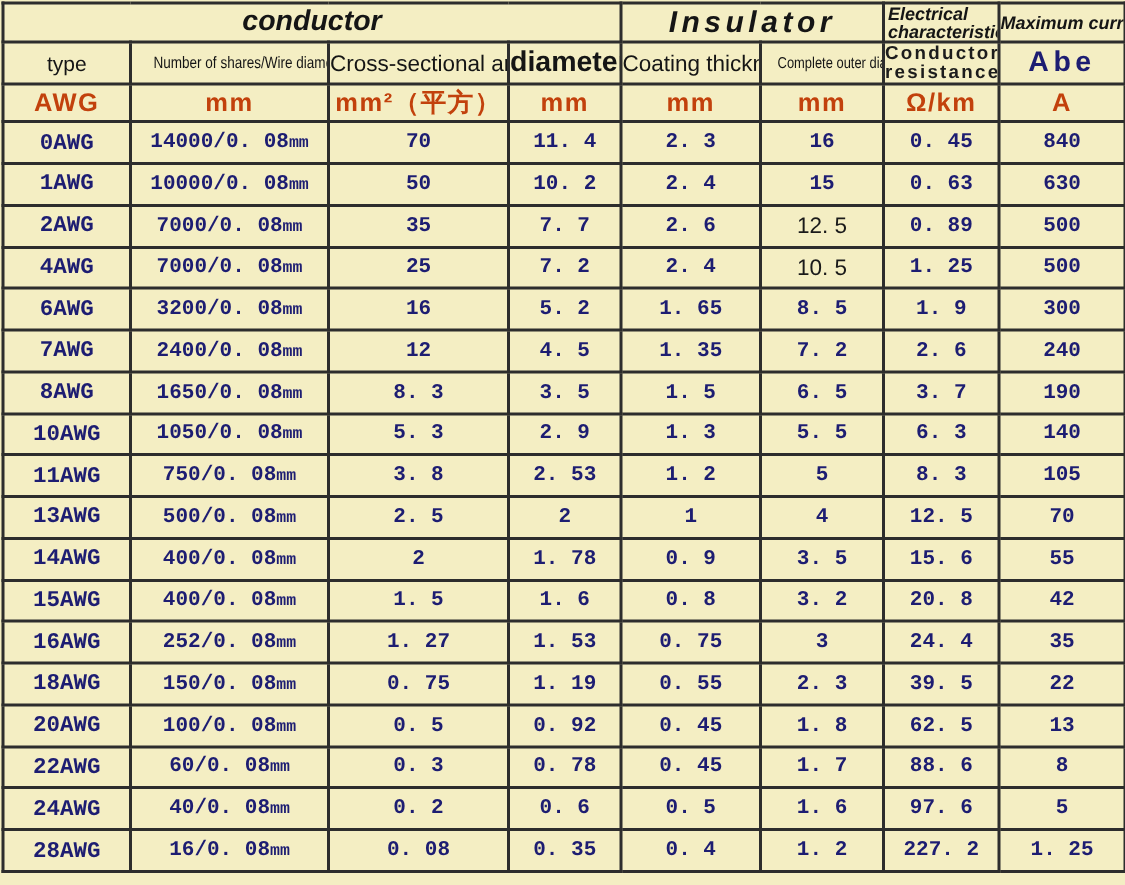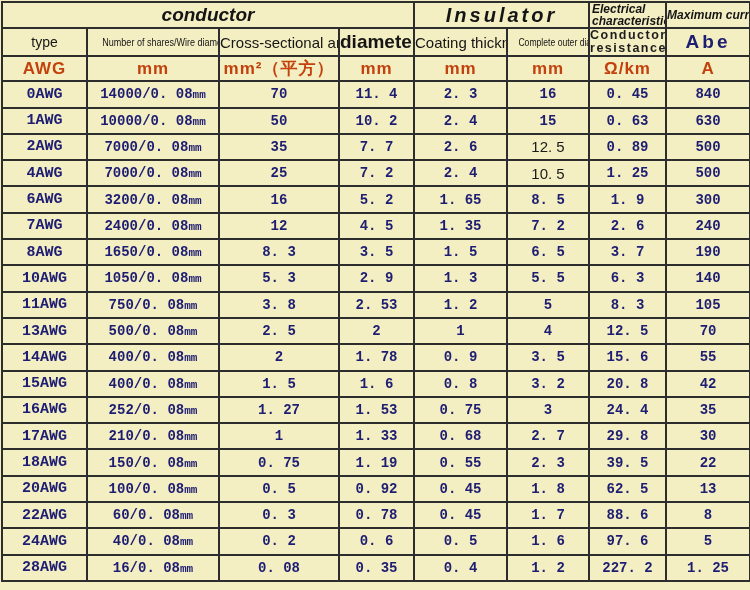--- a/index.html
+++ b/index.html
@@ -228,30 +228,20 @@
         <td class="c-type">16AWG</td>
         <td class="c-shares"><span>252/0. 08</span><span class="mm-suffix">mm</span></td>
         <td class="c-area">1. 27</td>
         <td class="c-diameter">1. 53</td>
         <td class="c-coating">0. 75</td>
         <td class="c-outer">3</td>
         <td class="c-resistance">24. 4</td>
         <td class="c-current">35</td>
       </tr>
       <tr>
-        <td class="c-type">17AWG</td>
-        <td class="c-shares"><span>210/0. 08</span><span class="mm-suffix">mm</span></td>
-        <td class="c-area">1</td>
-        <td class="c-diameter">1. 33</td>
-        <td class="c-coating">0. 68</td>
-        <td class="c-outer">2. 7</td>
-        <td class="c-resistance">29. 8</td>
-        <td class="c-current">30</td>
-      </tr>
-      <tr>
         <td class="c-type">18AWG</td>
         <td class="c-shares"><span>150/0. 08</span><span class="mm-suffix">mm</span></td>
         <td class="c-area">0. 75</td>
         <td class="c-diameter">1. 19</td>
         <td class="c-coating">0. 55</td>
         <td class="c-outer">2. 3</td>
         <td class="c-resistance">39. 5</td>
         <td class="c-current">22</td>
       </tr>
       <tr>

